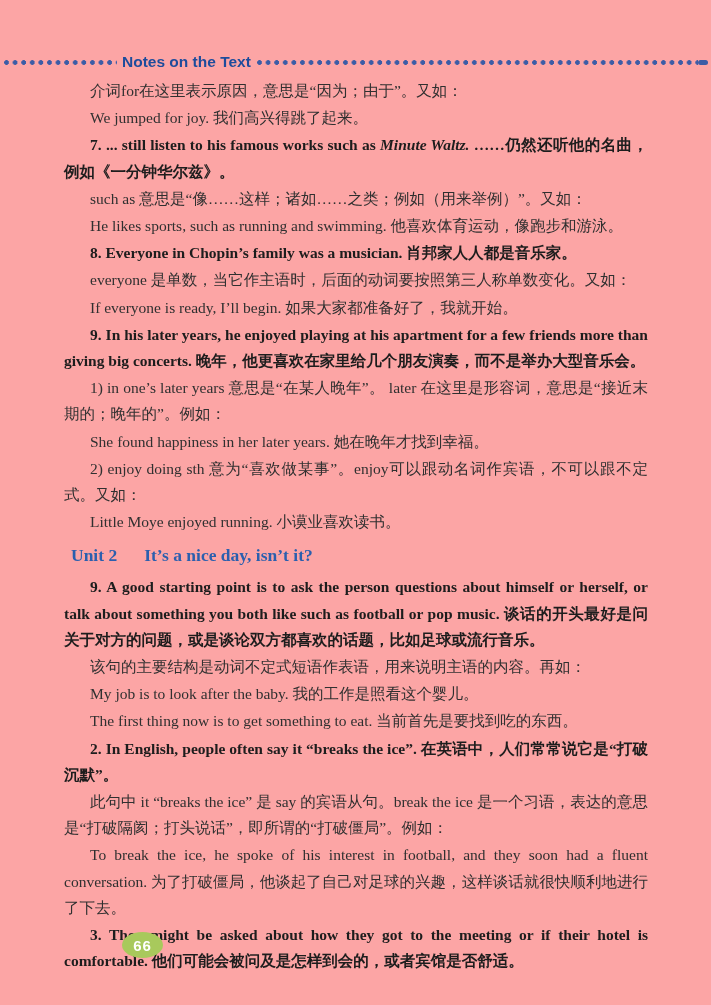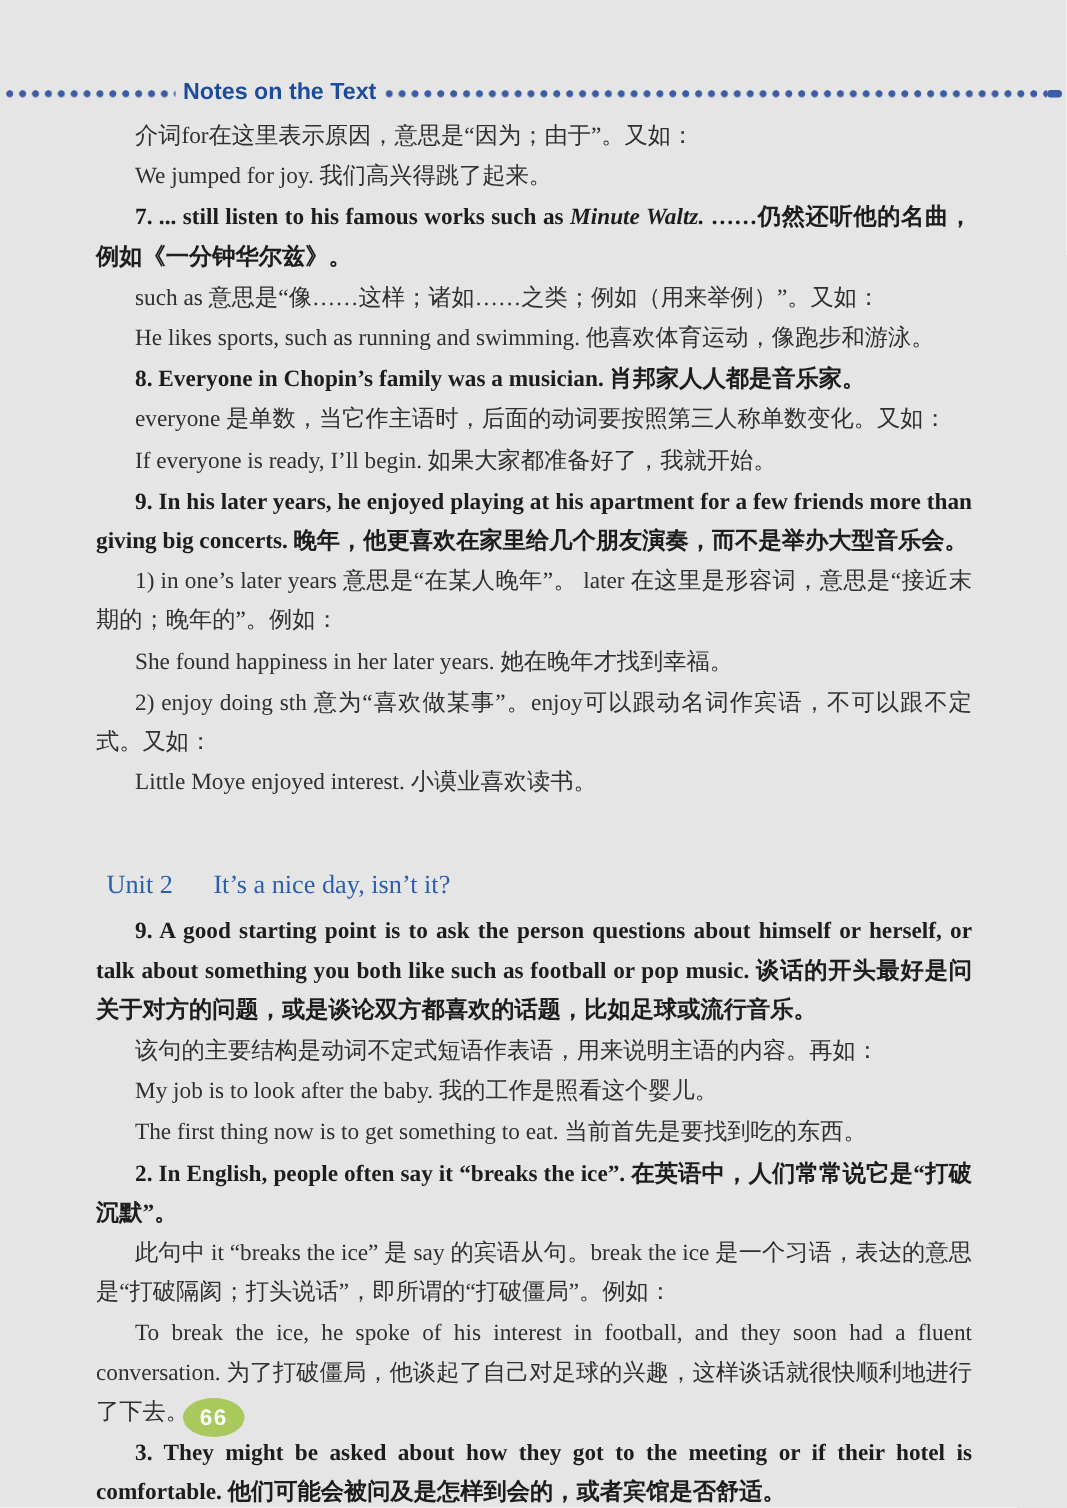--- a/index.html
+++ b/index.html
@@ -1,17 +1,17 @@
 <!DOCTYPE html>
 <html><head>
 <meta charset="utf-8">
 <style>
   html,body { margin:0; padding:0; background:#ffffff; }
   .page {
-    position:relative; width:711px; height:1005px; background:#e5e5e5;
+    position:relative; width:711px; height:1005px; background:#fca5a5;
     font-family:"Liberation Serif","DejaVu Serif",serif;
     color:#303030; overflow:hidden;
   }
   
   .header { position:absolute; top:53px; left:0; right:0; height:18px;
             display:flex; align-items:center; }
   .dots {
     height:5px; background-repeat:repeat-x;
     background-image:radial-gradient(circle at 2.5px 2.5px, #3c5ca6 2.1px, rgba(0,0,0,0) 2.6px);
     background-size:8.6px 5px;
@@ -26,22 +26,22 @@
   }
   
   .content {
     position:absolute; left:63px; top:77px; width:586px;
     font-size:15.5px; line-height:26.2px; text-align:justify;
   }
   .content p { margin:1px; text-indent:26px; }
   p.note { font-weight:700; color:#1d1d1d; }
   p.note i { font-style:italic; }
   .unit-heading {
-    margin-top:40px; margin-bottom:5px; text-indent:8px;
-    color:#2b5fae; font-weight:400; font-size:17.5px; line-height:28px;
+    margin-top:6px; margin-bottom:5px; text-indent:8px;
+    color:#2b5fae; font-weight:700; font-size:17.5px; line-height:28px;
     text-align:left;
   }
   .unit-label { margin-right:27px; }
   
   .page-badge {
     position:absolute; left:122px; top:932px; width:41px; height:26px;
     border-radius:50%; background:#a8c95c; color:#ffffff;
     font-family:"Liberation Sans","DejaVu Sans",sans-serif;
     font-weight:700; font-size:15px; letter-spacing:1px;
     display:flex; align-items:center; justify-content:center;
@@ -65,21 +65,21 @@
     <p class="note"><span>7.  ... still listen to his famous works such as </span><i>Minute Waltz.</i><span> ……仍然还听他的名曲，例如《一分钟华尔兹》。</span></p>
     <p class="explain">such as 意思是“像……这样；诸如……之类；例如（用来举例）”。又如：</p>
     <p class="example">He likes sports, such as running and swimming. 他喜欢体育运动，像跑步和游泳。</p>
     <p class="note">8.  Everyone in Chopin’s family was a musician. 肖邦家人人都是音乐家。</p>
     <p class="explain">everyone 是单数，当它作主语时，后面的动词要按照第三人称单数变化。又如：</p>
     <p class="example">If everyone is ready, I’ll begin. 如果大家都准备好了，我就开始。</p>
     <p class="note">9.  In his later years, he enjoyed playing at his apartment for a few friends more than giving big concerts. 晚年，他更喜欢在家里给几个朋友演奏，而不是举办大型音乐会。</p>
     <p class="explain">1) in one’s later years 意思是“在某人晚年”。 later 在这里是形容词，意思是“接近末期的；晚年的”。例如：</p>
     <p class="example">She found happiness in her later years. 她在晚年才找到幸福。</p>
     <p class="explain">2) enjoy doing sth 意为“喜欢做某事”。enjoy可以跟动名词作宾语，不可以跟不定式。又如：</p>
-    <p class="example">Little Moye enjoyed interest. 小谟业喜欢读书。</p>
+    <p class="example">Little Moye enjoyed running. 小谟业喜欢读书。</p>
 
     <div class="unit-heading">
       <span class="unit-label">Unit 2</span><span>It’s a nice day, isn’t it?</span>
     </div>
 
     <p class="note">9.  A good starting point is to ask the person questions about himself or herself, or talk about something you both like such as football or pop music. 谈话的开头最好是问关于对方的问题，或是谈论双方都喜欢的话题，比如足球或流行音乐。</p>
     <p class="explain">该句的主要结构是动词不定式短语作表语，用来说明主语的内容。再如：</p>
     <p class="example">My job is to look after the baby. 我的工作是照看这个婴儿。</p>
     <p class="example">The first thing now is to get something to eat. 当前首先是要找到吃的东西。</p>
     <p class="note">2.  In English, people often say it “breaks the ice”. 在英语中，人们常常说它是“打破沉默”。</p>

